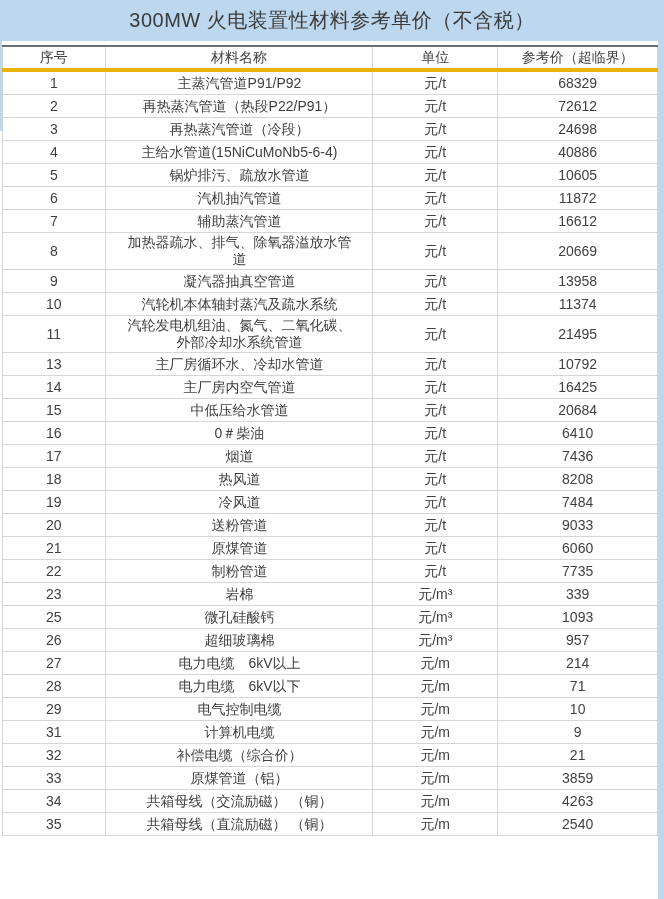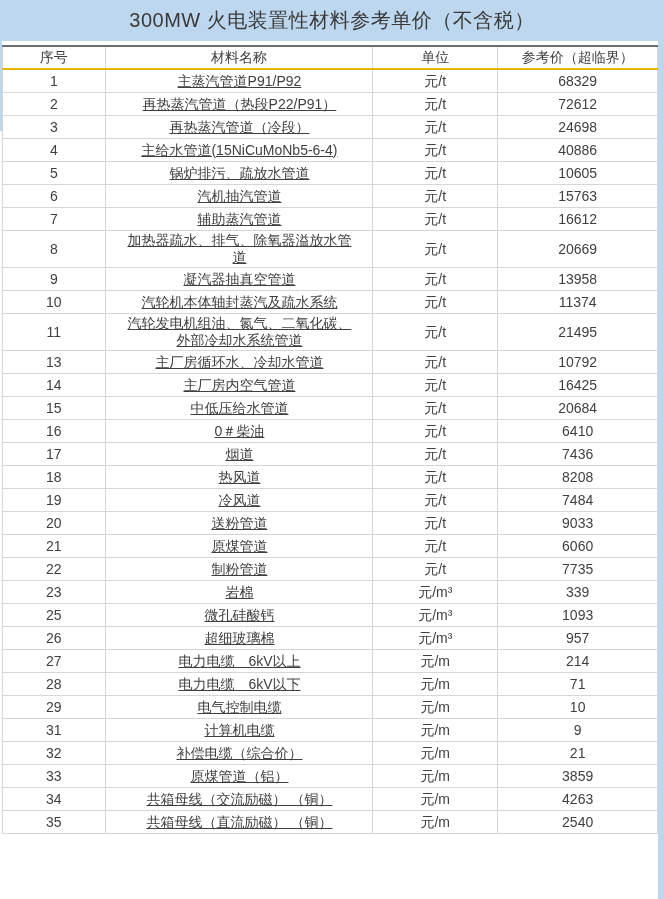--- a/index.html
+++ b/index.html
@@ -47,24 +47,24 @@
     text-align: center;
     vertical-align: middle;
     line-height: 17px;
     height: 20px;
     padding: 1px 2px;
     font-weight: 400;
     overflow: hidden;
   }
   .price-table thead th {
     border-top: 2px solid #6e6e6e;
-    border-bottom: 2px solid #eab308;
+    border-bottom: 4px solid #eab308;
     height: 19px;
   }
-  .price-table td.c1 { padding-left: 17px; padding-right: 16px; text-decoration: underline; }
+  .price-table td.c1 { padding-left: 17px; padding-right: 16px; }
   .col-no    { width: 101px; }
   .col-name  { width: 263px; }
   .col-unit  { width: 123px; }
   .col-price { width: 157px; }
 </style>
 </head>
 <body>
 
 <div class="page">
   <div class="title-bar">
@@ -116,21 +116,21 @@
         <tr>
           <td class="c0">5</td>
           <td class="c1">锅炉排污、疏放水管道</td>
           <td class="c2">元/t</td>
           <td class="c3">10605</td>
         </tr>
         <tr>
           <td class="c0">6</td>
           <td class="c1">汽机抽汽管道</td>
           <td class="c2">元/t</td>
-          <td class="c3">15763</td>
+          <td class="c3">11872</td>
         </tr>
         <tr>
           <td class="c0">7</td>
           <td class="c1">辅助蒸汽管道</td>
           <td class="c2">元/t</td>
           <td class="c3">16612</td>
         </tr>
         <tr>
           <td class="c0">8</td>
           <td class="c1">加热器疏水、排气、除氧器溢放水管道</td>

